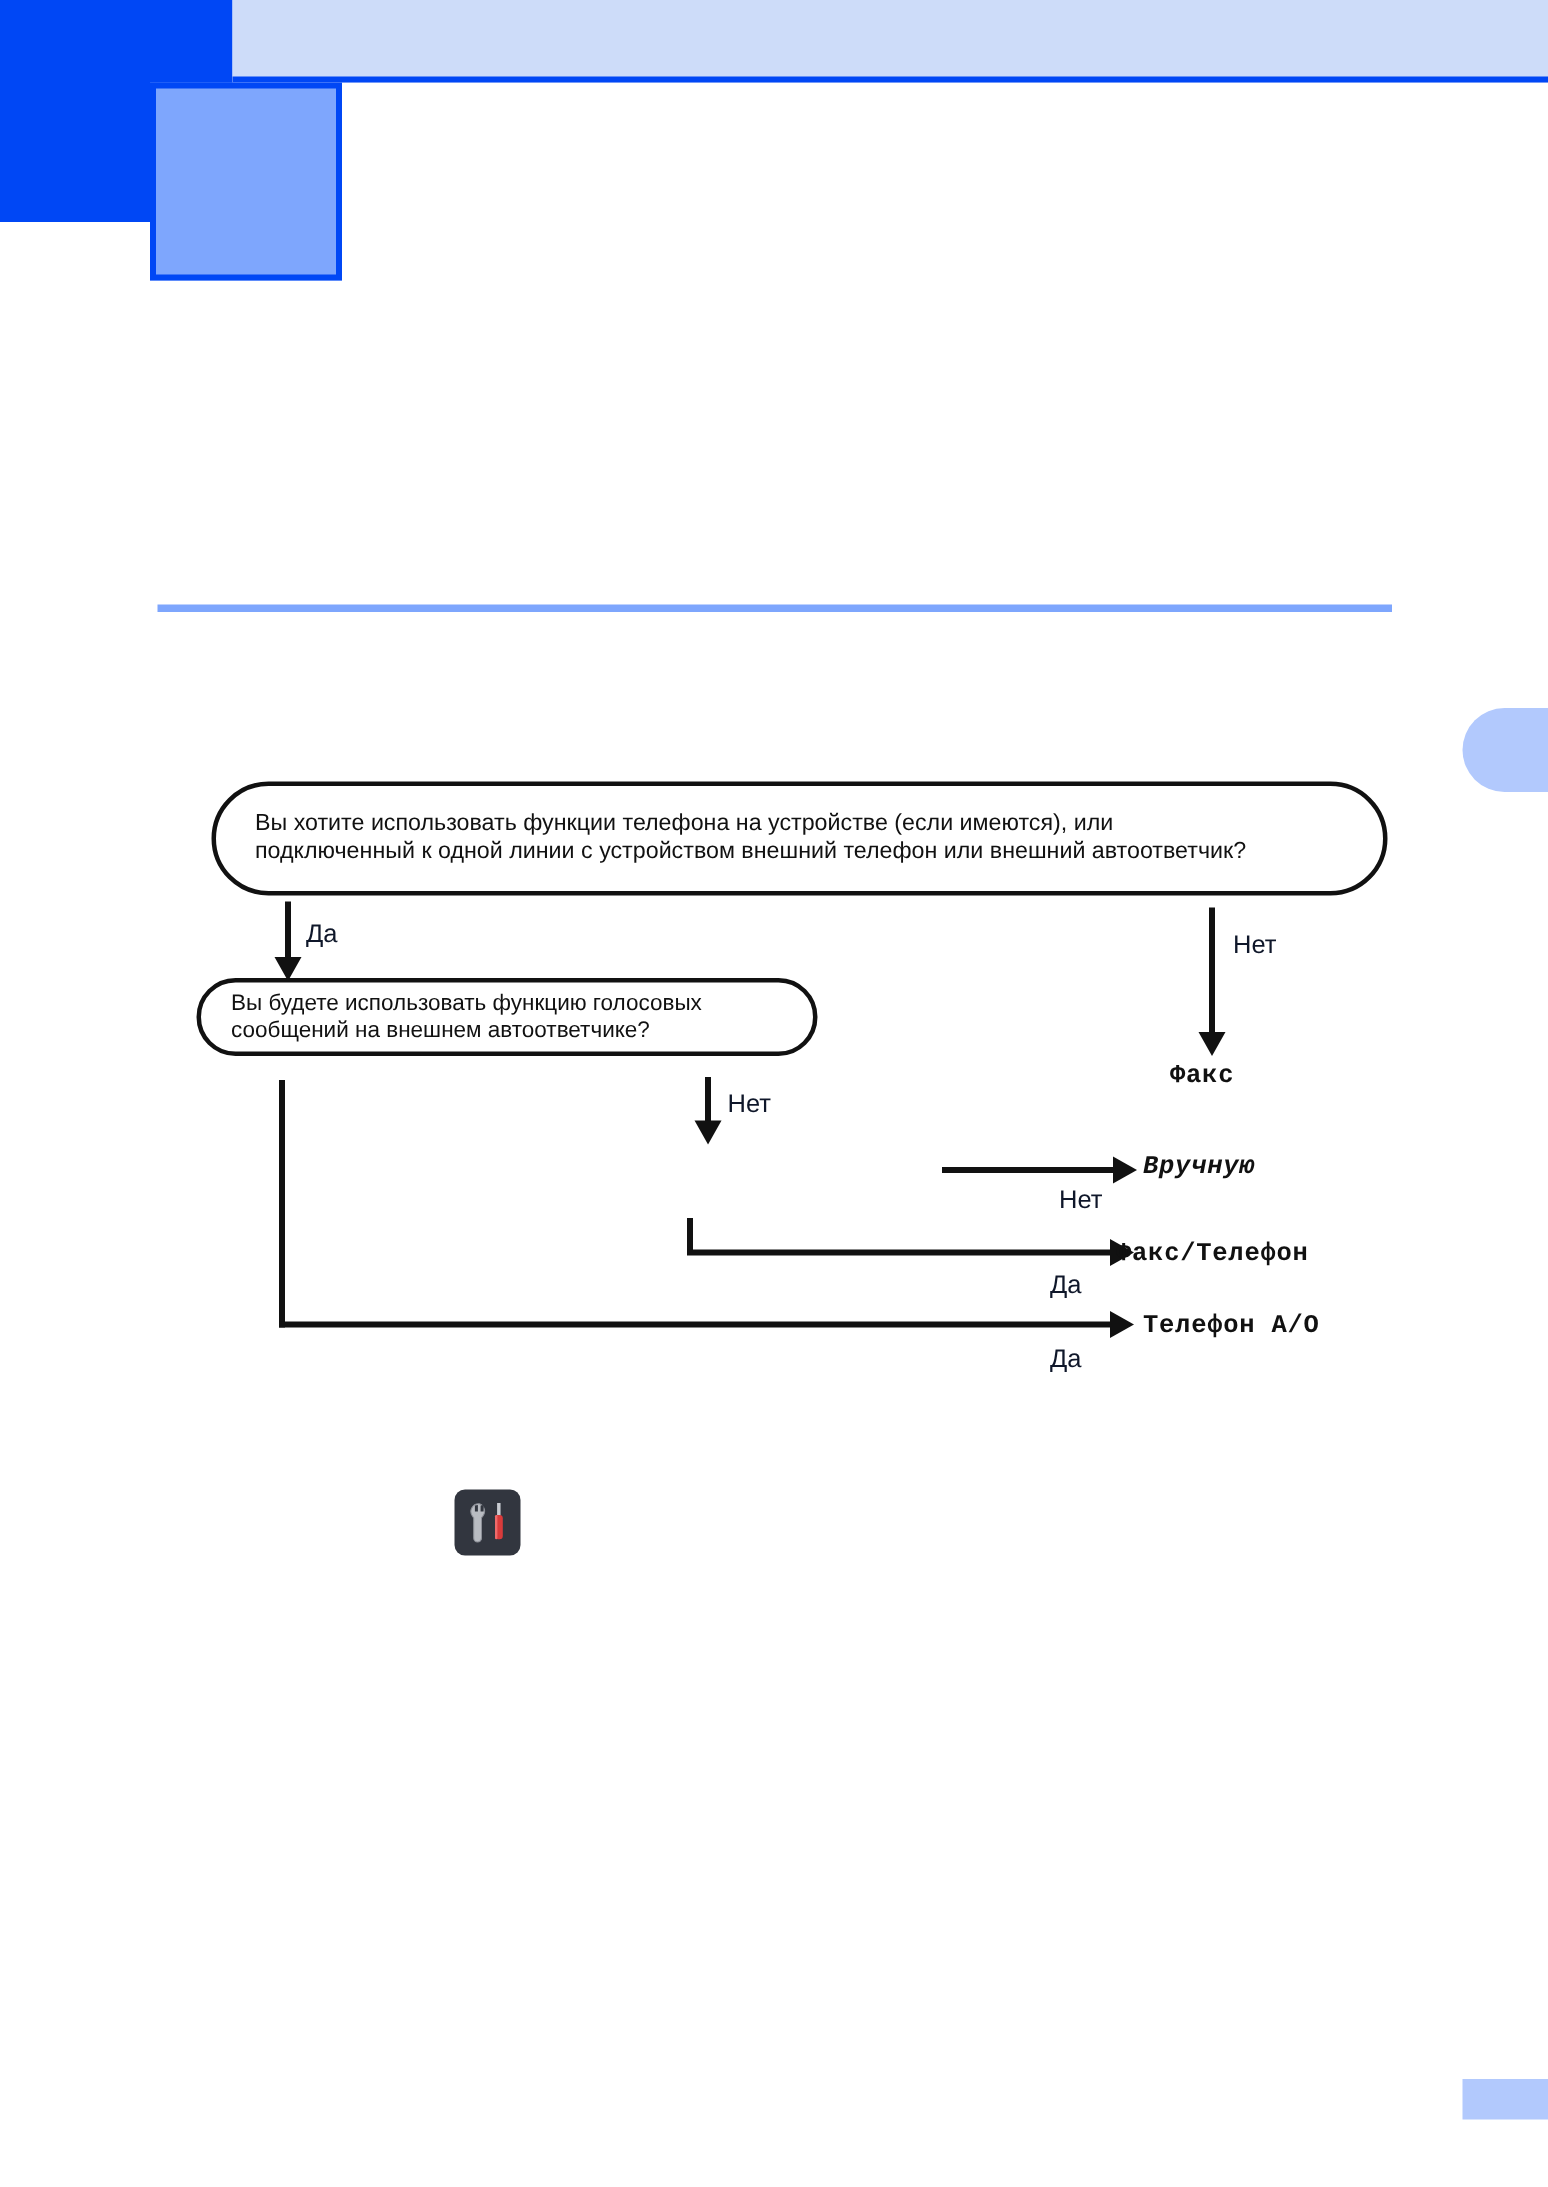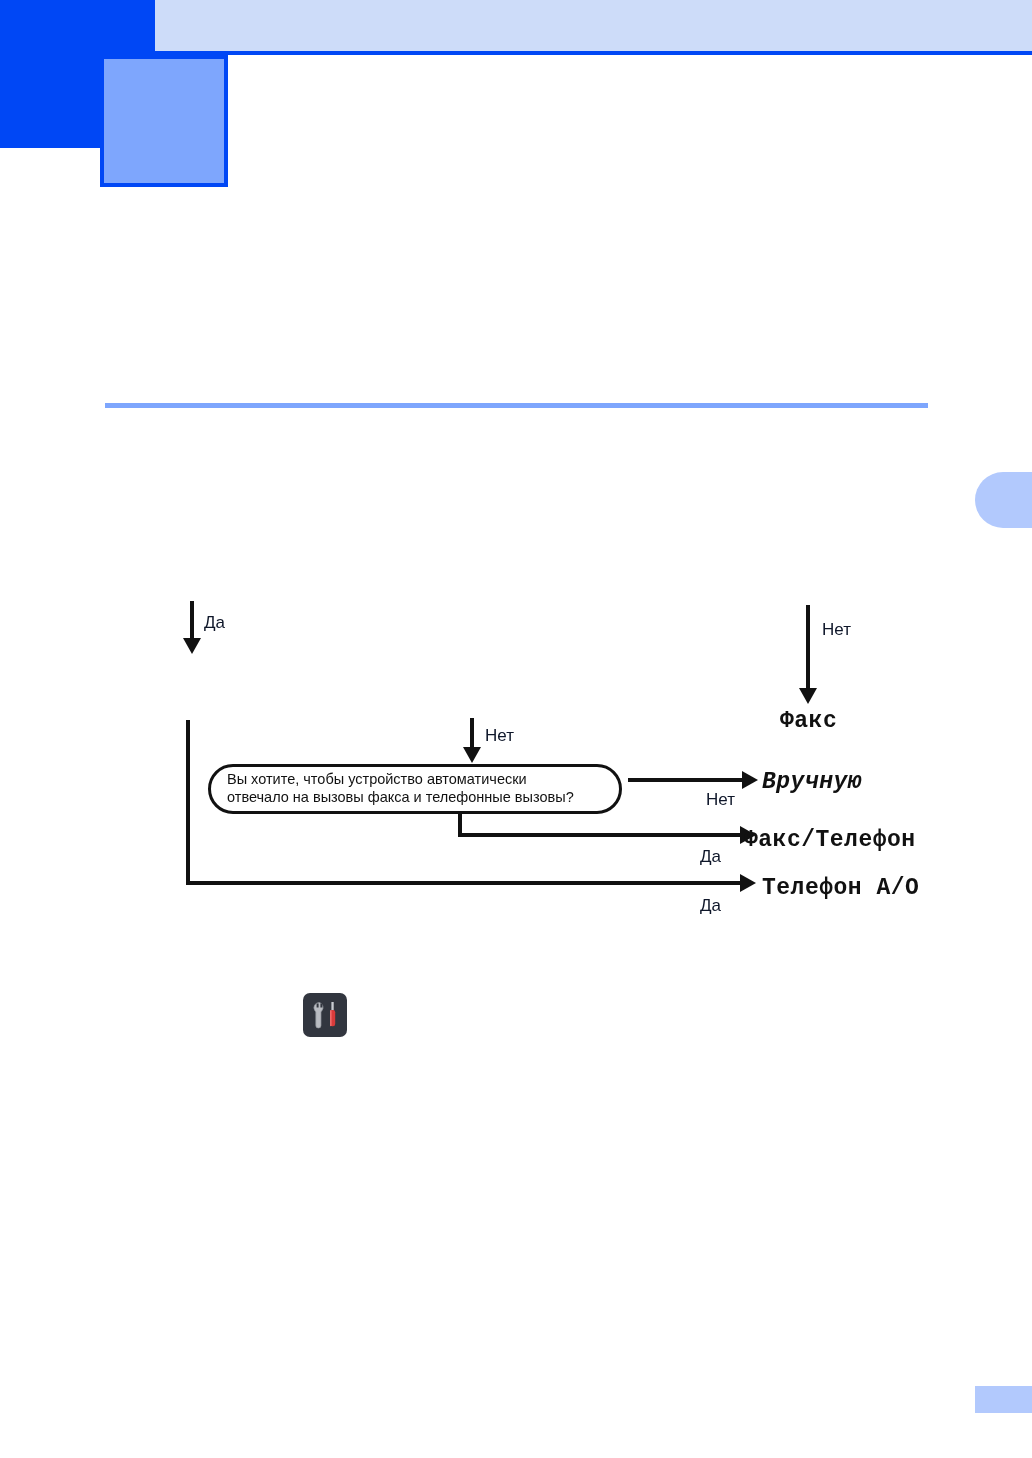--- a/index.html
+++ b/index.html
@@ -153,21 +153,21 @@
   .edge-label {
     position: absolute;
     font-size: 17px;
     color: #0f172a;
     white-space: nowrap;
   }
   .outcome {
     position: absolute;
     font-family: "Liberation Mono", "DejaVu Sans Mono", monospace;
     font-weight: bold;
-    font-size: 23px;
+    font-size: 17px;
     color: #111111;
     white-space: nowrap;
     letter-spacing: 0.5px;
   }
 
   
   .tool-icon {
     position: absolute;
     left: 303px;
     top: 993px;
@@ -184,45 +184,49 @@
 <div class="hdr-band"></div>
 <div class="chapter-square"></div>
 
 <div class="hrule"></div>
 
 <div class="edge-tab"></div>
 <div class="edge-bar"></div>
 
 <div id="flow">
 
+  <div class="q-box" id="box1">
+    <span class="q-text">Вы хотите использовать функции телефона на устройстве (если имеются), или
+подключенный к одной линии с устройством внешний телефон или  внешний автоответчик?</span>
+  </div>
 
   <div class="ln-v" style="left:190px; top:601px; height:42px;"></div>
   <div class="arrow-down" style="left:183px; top:638px;"></div>
   <div class="edge-label" style="left:204px; top:613px;">Да</div>
 
   <div class="ln-v" style="left:806px; top:605px; height:90px;"></div>
   <div class="arrow-down" style="left:799px; top:688px;"></div>
   <div class="edge-label" style="left:822px; top:620px;">Нет</div>
   <div class="outcome" style="left:780px; top:708px;">Факс</div>
 
+  <div class="q-box" id="box2">
+    <span class="q-text">Вы будете использовать функцию голосовых
+сообщений на внешнем автоответчике?</span>
+  </div>
 
   <div class="ln-v" style="left:470px; top:718px; height:34px;"></div>
   <div class="arrow-down" style="left:463px; top:747px;"></div>
   <div class="edge-label" style="left:485px; top:726px;">Нет</div>
 
   <div class="ln-v" style="left:186px; top:720px; height:165px;"></div>
   <div class="ln-h" style="left:186px; top:881px; width:560px;"></div>
   <div class="arrow-right" style="left:740px; top:874px;"></div>
   <div class="edge-label" style="left:700px; top:896px;">Да</div>
   <div class="outcome" style="left:762px; top:875px;">Телефон A/O</div>
 
-  <div class="q-box" id="box3">
-    <span class="q-text">Вы хотите, чтобы устройство автоматически
-отвечало на вызовы факса и телефонные вызовы?</span>
-  </div>
 
   <div class="ln-h" style="left:628px; top:778px; width:120px;"></div>
   <div class="arrow-right" style="left:742px; top:771px;"></div>
   <div class="edge-label" style="left:706px; top:790px;">Нет</div>
   <div class="outcome" style="left:762px; top:769px;font-style:italic;">Вручную</div>
 
   <div class="ln-v" style="left:458px; top:812px; height:24px;"></div>
   <div class="ln-h" style="left:458px; top:833px; width:288px;"></div>
   <div class="arrow-right" style="left:740px; top:826px;"></div>
   <div class="edge-label" style="left:700px; top:847px;">Да</div>

